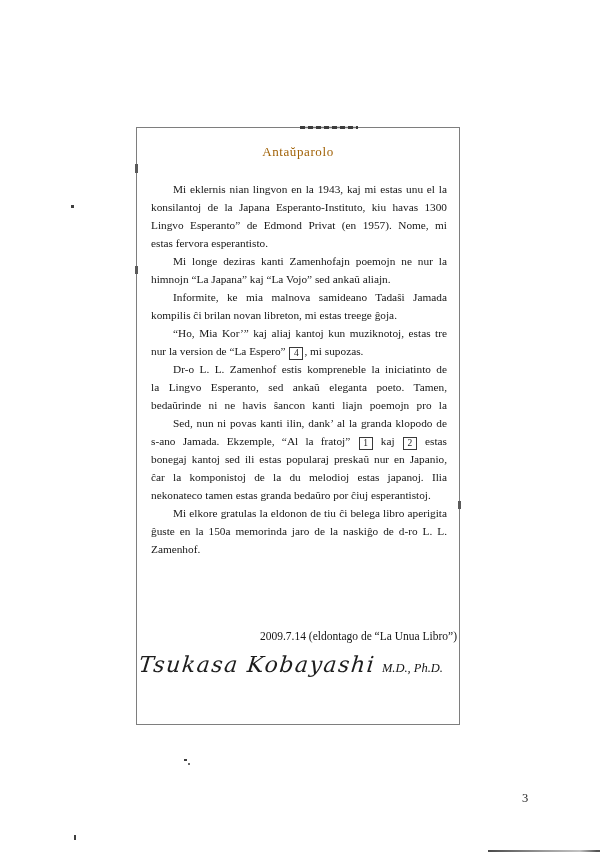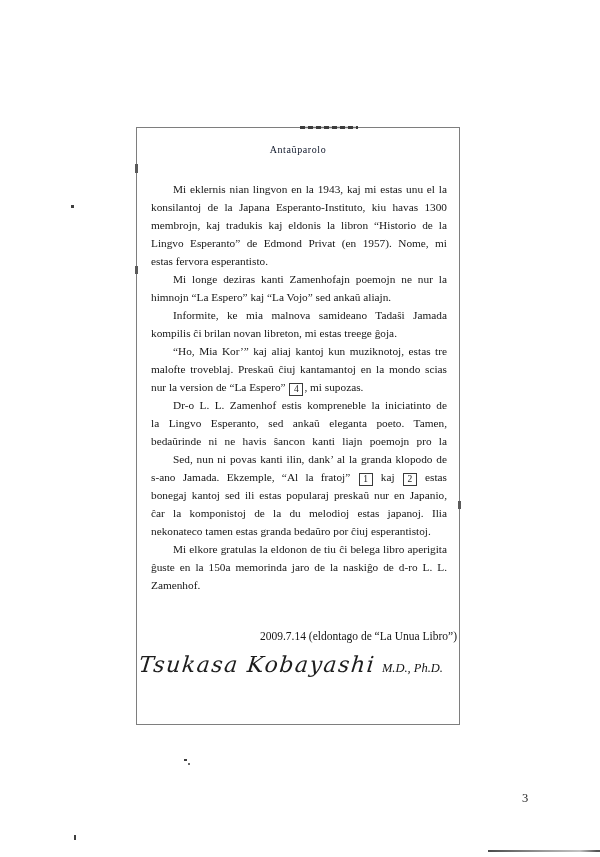--- a/index.html
+++ b/index.html
@@ -16,23 +16,23 @@
     left: 136px; top: 127px;
     width: 324px; height: 598px;
     box-sizing: border-box;
     border: 1px solid #7e7e7e;
     background: #ffffff;
   }
   .doc-title {
     position: absolute;
     top: 16px; left: 0; right: 0;
     text-align: center;
-    font-size: 10px;
+    font-size: 13px;
     letter-spacing: 0.6px;
-    color: #0f172a;
+    color: #a16207;
   }
   .bodytext {
     position: absolute;
     left: 14px; right: 12px; top: 52px;
   }
   .tline {
     height: 18px;
     line-height: 18px;
     font-size: 11.3px;
     white-space: nowrap;
@@ -106,29 +106,27 @@
   <div class="smudge-top"></div>
   <div class="tick tick-l1"></div>
   <div class="tick tick-l2"></div>
   <div class="tick tick-r1"></div>
 
   <div class="doc-title">Antaŭparolo</div>
 
   <div class="bodytext">
       <div class="tline j"><span class="lc" style="word-spacing: 1.0013px;"><span class="ind"></span>Mi eklernis nian lingvon en la 1943, kaj mi estas unu el la</span></div>
       <div class="tline j"><span class="lc" style="word-spacing: 3.47098px;">konsilantoj de la Japana Esperanto-Instituto, kiu havas 1300</span></div>
-      <div class="tline j"><span class="lc" style="word-spacing: 3.1875px;">membrojn, kaj tradukis kaj eldonis la libron “Historio de la</span></div>
       <div class="tline j"><span class="lc" style="word-spacing: 3.58594px;">Lingvo Esperanto” de Edmond Privat (en 1957). Nome, mi</span></div>
       <div class="tline"><span class="lc">estas fervora esperantisto.</span></div>
       <div class="tline j"><span class="lc" style="word-spacing: 3.11328px; text-align: center;"><span class="ind"></span>Mi longe deziras kanti Zamenhofajn poemojn ne nur la</span></div>
-      <div class="tline"><span class="lc">himnojn “La Espero” kaj “La Vojo” sed ankaŭ aliajn.</span></div>
+      <div class="tline"><span class="lc">himnojn “La Japana” kaj “La Vojo” sed ankaŭ aliajn.</span></div>
       <div class="tline j"><span class="lc" style="word-spacing: 5.625px;"><span class="ind"></span>Informite, ke mia malnova samideano Tadaŝi Jamada</span></div>
       <div class="tline"><span class="lc">kompilis ĉi brilan novan libreton, mi estas treege ĝoja.</span></div>
       <div class="tline j"><span class="lc" style="word-spacing: 1.70833px;"><span class="ind"></span>“Ho, Mia Kor’” kaj aliaj kantoj kun muziknotoj, estas tre</span></div>
-      <div class="tline j"><span class="lc" style="word-spacing: 1.90234px;">malofte troveblaj. Preskaŭ ĉiuj kantamantoj en la mondo scias</span></div>
       <div class="tline"><span class="lc">nur la version de “La Espero” <span class="refbox">4</span>, mi supozas.</span></div>
       <div class="tline j"><span class="lc" style="word-spacing: 2.59375px;"><span class="ind"></span>Dr-o L. L. Zamenhof estis kompreneble la iniciatinto de</span></div>
       <div class="tline j"><span class="lc" style="word-spacing: 6.66518px; text-align: center;">la Lingvo Esperanto, sed ankaŭ eleganta poeto. Tamen,</span></div>
       <div class="tline j"><span class="lc" style="word-spacing: 4.47917px;">bedaŭrinde ni ne havis ŝancon kanti liajn poemojn pro la</span></div>
       <div class="tline j"><span class="lc" style="word-spacing: 0.997159px;"><span class="ind"></span>Sed, nun ni povas kanti ilin, dank’ al la granda klopodo de</span></div>
       <div class="tline j"><span class="lc" style="word-spacing: 4.41146px;">s-ano Jamada. Ekzemple, “Al la fratoj” <span class="refbox">1</span> kaj <span class="refbox">2</span> estas</span></div>
       <div class="tline j"><span class="lc" style="word-spacing: 2.1441px;">bonegaj kantoj sed ili estas popularaj preskaŭ nur en Japanio,</span></div>
       <div class="tline j"><span class="lc" style="word-spacing: 5.42014px;">ĉar la komponistoj de la du melodioj estas japanoj. Ilia</span></div>
       <div class="tline"><span class="lc">nekonateco tamen estas granda bedaŭro por ĉiuj esperantistoj.</span></div>
       <div class="tline j"><span class="lc" style="word-spacing: 0.295312px;"><span class="ind"></span>Mi elkore gratulas la eldonon de tiu ĉi belega libro aperigita</span></div>

